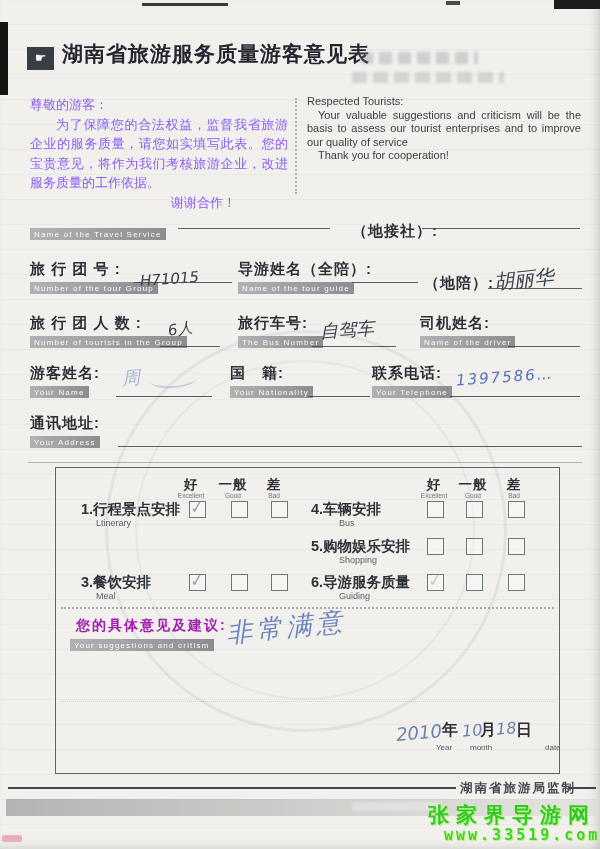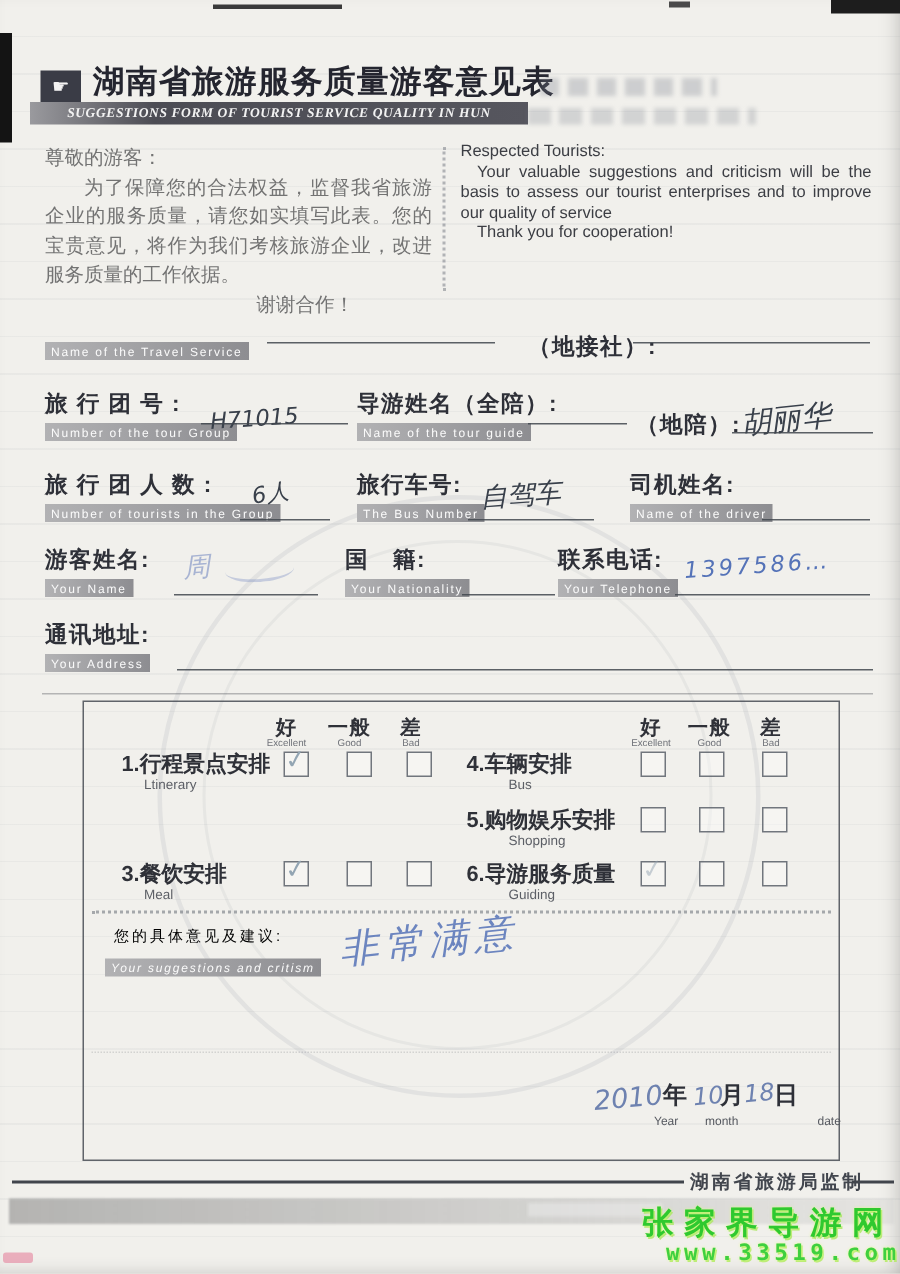--- a/index.html
+++ b/index.html
@@ -24,21 +24,21 @@
         text-align:center;line-height:22px;font-size:13px;}
   .title{position:absolute;left:62px;top:40px;font-size:21px;font-weight:bold;color:#24252f;letter-spacing:1px;}
   .en-bar{position:absolute;left:20px;top:68px;width:332px;height:15px;line-height:15px;text-align:center;
         background:linear-gradient(90deg,#9a9a9e,#4c4c54 25%,#56565e);color:#f2f2f2;
         font-family:"Liberation Serif",serif;font-style:italic;font-weight:bold;font-size:9px;letter-spacing:.4px;}
   .ghost1{left:360px;top:52px;width:118px;height:12px;filter:blur(1.5px);
         background:repeating-linear-gradient(90deg,rgba(125,130,142,.30) 0 13px,transparent 13px 19px);}
   .ghost2{left:352px;top:72px;width:152px;height:11px;filter:blur(1.5px);
         background:repeating-linear-gradient(90deg,rgba(125,130,142,.26) 0 15px,transparent 15px 21px);}
   
-  .intro-cn{position:absolute;left:30px;top:95px;width:258px;font-size:13px;line-height:19.5px;color:#737373;text-align:justify;}
+  .intro-cn{position:absolute;left:30px;top:95px;width:258px;font-size:13px;line-height:19.5px;color:#8b5cf6;text-align:justify;}
   .intro-cn .body{text-indent:2em;margin:0;}
   .intro-cn .salut{margin:0;}
   .intro-cn .close{margin:0;text-align:right;padding-right:52px;}
   .intro-dots{position:absolute;left:295px;top:98px;height:96px;border-left:2px dotted rgba(100,105,115,.45);}
   .intro-en{position:absolute;left:307px;top:95px;width:274px;font-size:11px;line-height:13.6px;color:#3c3e44;text-align:justify;}
   .intro-en p{margin:0;}
   .intro-en .ind{text-indent:1em;}
   
   .flabel{position:absolute;font-weight:bold;font-size:15px;color:#2e3038;letter-spacing:1px;white-space:nowrap;}
   .enbar{position:absolute;font-size:8px;color:#fbfbfb;background:linear-gradient(90deg,#b2b2b4,#8d8d91);
@@ -61,22 +61,22 @@
   .ri-en{position:absolute;top:18px;font-size:9px;color:#5c5f66;}
   .colL .ri-label{left:25px}.colL .ri-en{left:40px}
   .colL .c1{left:133px}.colL .c2{left:175px}.colL .c3{left:215px}
   .colR .ri-label{left:255px}.colR .ri-en{left:283px}
   .colR .c1{left:371px}.colR .c2{left:410px}.colR .c3{left:452px}
   .cbx{position:absolute;top:1px;width:15px;height:15px;border:1.6px solid rgba(80,86,95,.8);background:rgba(255,255,255,.35);}
   .cbx.checked::after{content:"✓";position:absolute;left:0;top:-5px;font-size:17px;color:#93a5b3;transform:rotate(-8deg);}
   .cbx.checked.faint::after{color:rgba(148,164,178,.5);}
   .sep1{position:absolute;left:5px;right:5px;top:139px;border-top:2px dotted rgba(90,95,105,.5);}
   .sep2{position:absolute;left:5px;right:5px;top:233px;border-top:1px dotted rgba(90,95,105,.2);}
-  .sug-label{position:absolute;left:20px;top:149px;font-weight:normal;font-size:10px;letter-spacing:2px;color:#000000;}
-  .sug-en{position:absolute;left:14px;top:171px;font-style:italic;}
+  .sug-label{position:absolute;left:20px;top:149px;font-weight:bold;font-size:14px;letter-spacing:2px;color:#a21caf;}
+  .sug-en{position:absolute;left:14px;top:171px;}
   .sug-hw{left:170px;top:142px;font-size:26px;transform:rotate(-6deg);opacity:.85;letter-spacing:4px;}
   .date-row{position:absolute;left:0;top:252px;right:0;height:45px;}
   .d-cn{position:absolute;top:0;font-weight:bold;font-size:16px;color:#2e3038;}
   .d-en{position:absolute;top:23px;font-size:8px;color:#55585f;}
   .d-hw{font-size:16px;transform:rotate(-5deg);color:#6e82b0;}
   
   .foot-rule-l{position:absolute;left:8px;top:787px;width:448px;height:2px;background:#41454c;}
   .foot-rule-r{position:absolute;left:568px;top:787px;width:28px;height:2px;background:#41454c;}
   .supervisor{position:absolute;left:460px;top:780px;font-weight:bold;font-size:12.5px;letter-spacing:2px;color:#42464e;}
   .gray-band{position:absolute;left:6px;top:799px;width:590px;height:17px;filter:blur(.6px);
@@ -98,21 +98,20 @@
   <div class="seal"></div>
   <div class="seal-inner"></div>
   <div class="art edge-left"></div>
   <div class="art top-line"></div>
   <div class="art top-dot"></div>
   <div class="art top-right"></div>
   <div class="art pink-mark"></div>
 
   <div class="logo">☛</div>
   <div class="title">湖南省旅游服务质量游客意见表</div>
-  <div class="en-bar">SUGGESTIONS FORM OF TOURIST SERVICE QUALITY IN HUN</div>
   <div class="art ghost1"></div>
   <div class="art ghost2"></div>
 
   <div class="intro-cn">
     <p class="salut">尊敬的游客：</p>
     <p class="body">为了保障您的合法权益，监督我省旅游企业的服务质量，请您如实填写此表。您的宝贵意见，将作为我们考核旅游企业，改进服务质量的工作依据。</p>
     <p class="close">谢谢合作！</p>
   </div>
   <div class="intro-dots"></div>
   <div class="intro-en">

